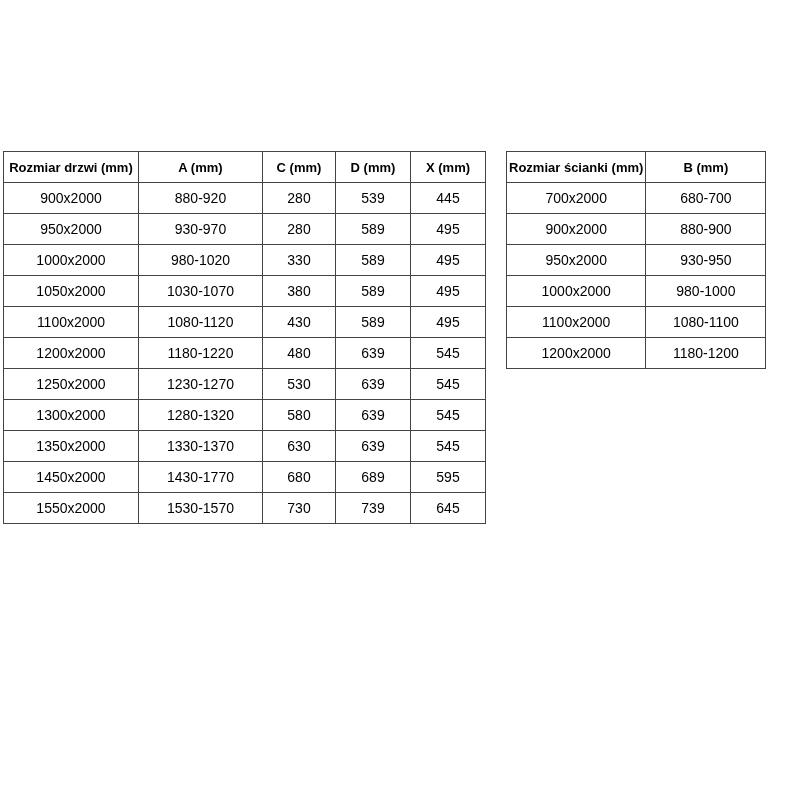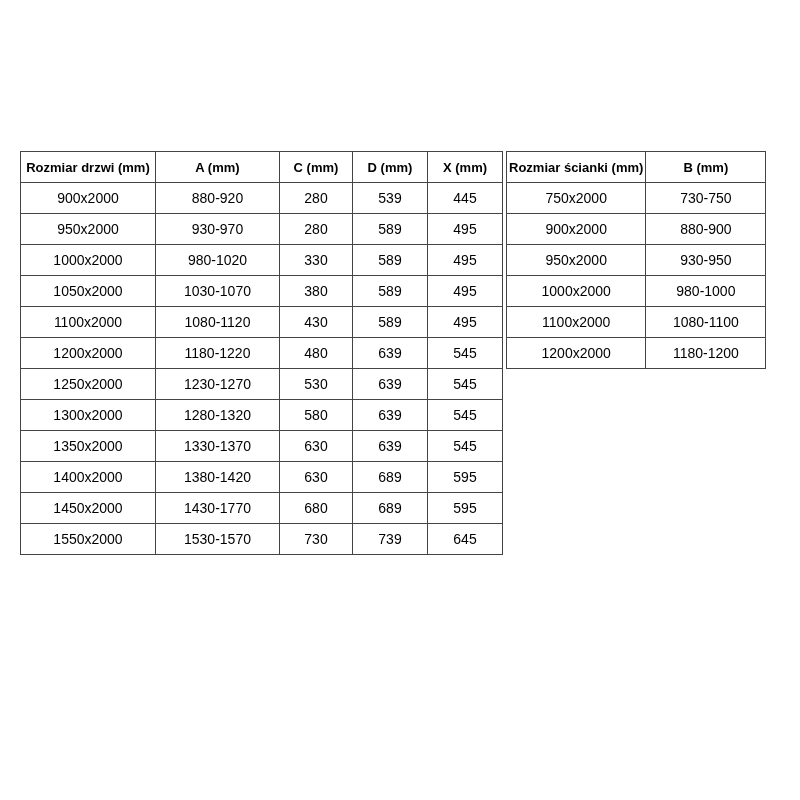--- a/index.html
+++ b/index.html
@@ -11,21 +11,21 @@
     width: 800px;
     height: 800px;
     position: relative;
     font-family: "Liberation Sans", sans-serif;
     color: #000000;
   }
   .tbl-wrap {
     position: absolute;
     top: 151px;
   }
-  #doors-wrap { left: 20px; }
+  #doors-wrap { left: 3px; }
   #walls-wrap { left: 506px; }
   table {
     border-collapse: collapse;
     table-layout: fixed;
     background: #ffffff;
   }
   th, td {
     border: 1px solid #444444;
     text-align: center;
     vertical-align: middle;
@@ -129,27 +129,20 @@
           <td>545</td>
         </tr>
         <tr>
           <td>1350x2000</td>
           <td>1330-1370</td>
           <td>630</td>
           <td>639</td>
           <td>545</td>
         </tr>
         <tr>
-          <td>1400x2000</td>
-          <td>1380-1420</td>
-          <td>630</td>
-          <td>689</td>
-          <td>595</td>
-        </tr>
-        <tr>
           <td>1450x2000</td>
           <td>1430-1770</td>
           <td>680</td>
           <td>689</td>
           <td>595</td>
         </tr>
         <tr>
           <td>1550x2000</td>
           <td>1530-1570</td>
           <td>730</td>
@@ -167,22 +160,22 @@
         <col class="c1">
       </colgroup>
       <thead>
         <tr>
           <th>Rozmiar ścianki (mm)</th>
           <th>B (mm)</th>
         </tr>
       </thead>
       <tbody>
         <tr>
-          <td>750x2000</td>
-          <td>730-750</td>
+          <td>700x2000</td>
+          <td>680-700</td>
         </tr>
         <tr>
           <td>900x2000</td>
           <td>880-900</td>
         </tr>
         <tr>
           <td>950x2000</td>
           <td>930-950</td>
         </tr>
         <tr>

